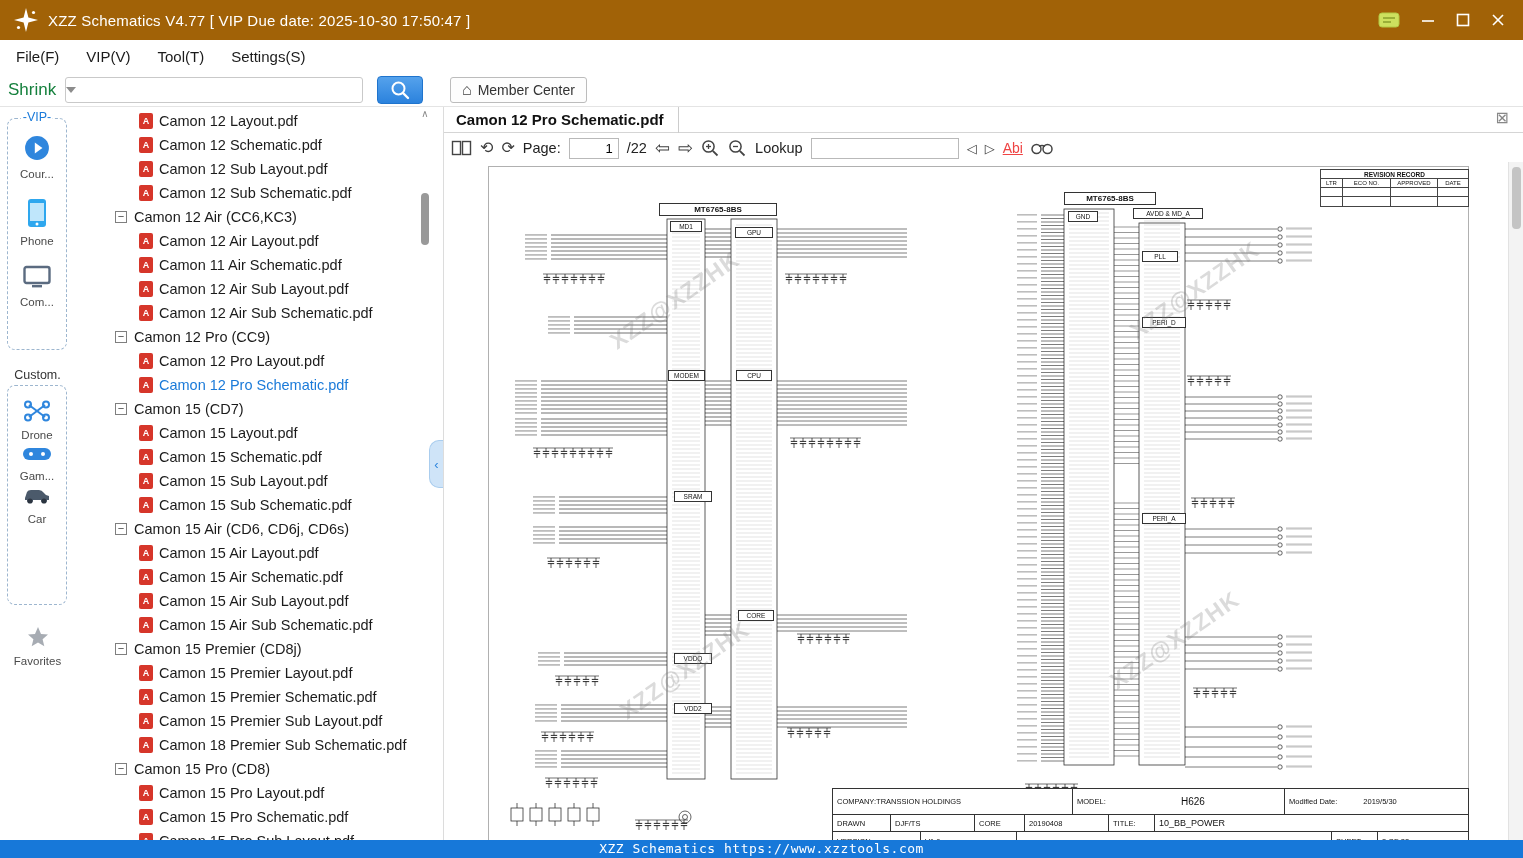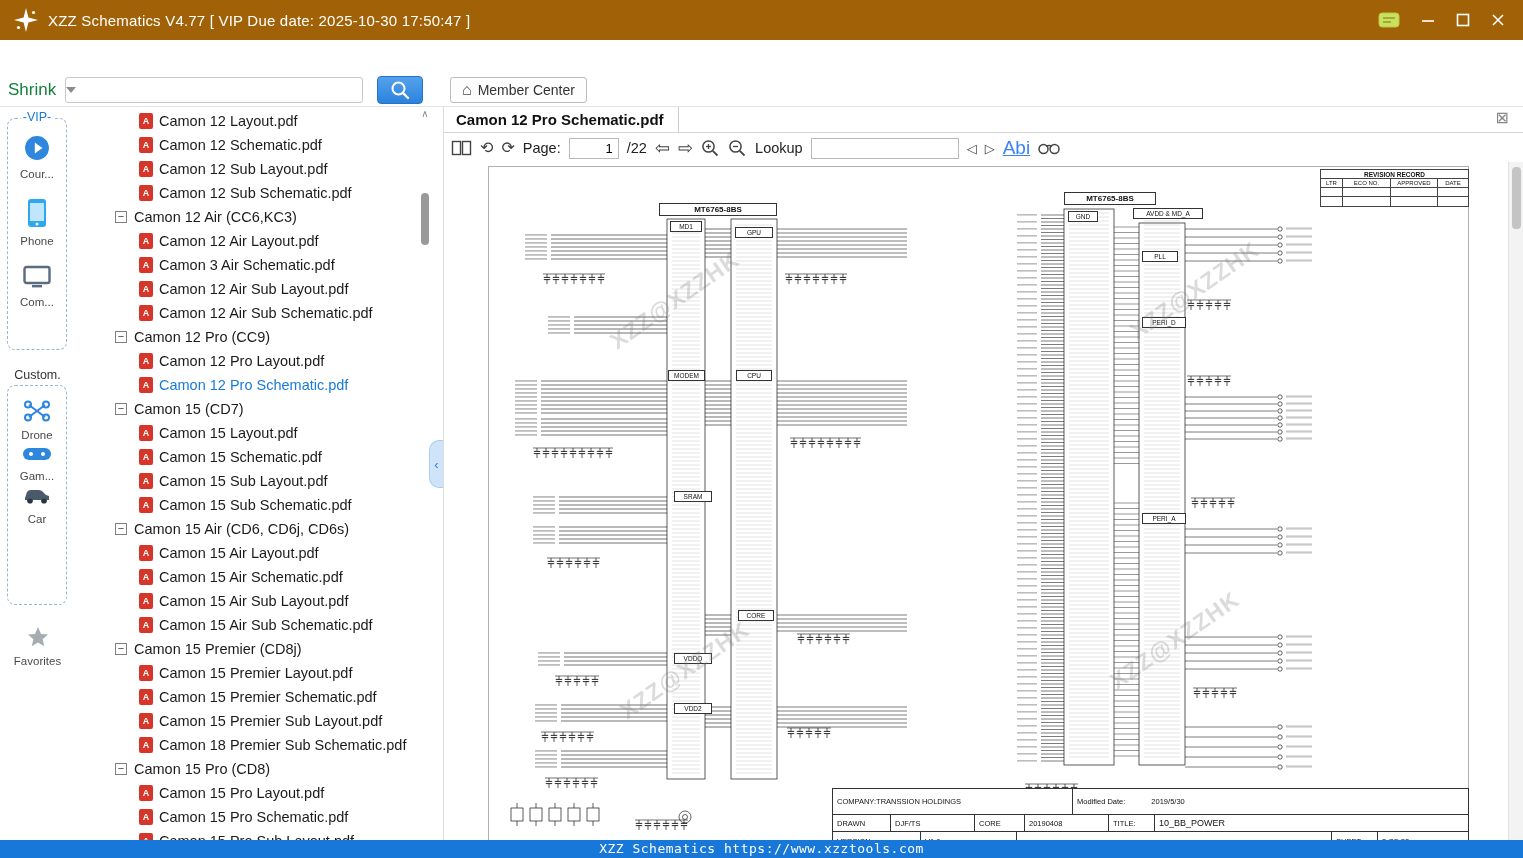--- a/index.html
+++ b/index.html
@@ -85,21 +85,21 @@
   .docbar{position:absolute;left:0;right:0;top:27px;height:28px;display:flex;align-items:center;
     gap:8px;padding-left:7px}
   .dbtn{display:inline-flex;align-items:center;cursor:pointer}
   .glyph{font-size:16px;color:#3d3d3d;line-height:1}
   .arr{font-size:18px}
   .tri{font-size:13px}
   .dlabel{font-size:14.5px;color:#222}
   .pageinput{width:50px;height:21px;border:1px solid #b9b9b9;font-size:13px;text-align:right;
     padding-right:5px;font-family:"Liberation Sans",sans-serif}
   .lookupinput{width:148px;height:21px;border:1px solid #b9b9b9}
-  .abi{font-size:19px;color:#3b82f6;text-decoration:underline;cursor:pointer}
+  .abi{font-size:14px;color:#ef4444;text-decoration:underline;cursor:pointer}
 
   .docarea{position:absolute;left:0;right:0;top:55px;bottom:0;overflow:hidden;background:#fff}
   .page{position:absolute;left:44px;top:4px;width:981px;height:700px;background:#fff;
     border:1px solid #b0b0b0;cursor:crosshair}
   .vscroll{position:absolute;right:0;top:0;bottom:0;width:15px;background:#f3f3f3;border-left:1px solid #e2e2e2}
   .vthumb{position:absolute;left:3px;top:5px;width:9px;height:62px;background:#c4c4c4;border-radius:4px;cursor:pointer}
 
   
   .blk{position:absolute;border:1px solid #333;background:#fff;font-size:6.5px;line-height:10px;
     height:11px;text-align:center;overflow:hidden;white-space:nowrap;color:#111}
@@ -169,20 +169,26 @@
       </span>
       <span class="winbtn">
         <svg width="14" height="14">
             <line x1="2" y1="2" x2="12" y2="12" stroke="#fff" stroke-width="1.6"></line>
             <line x1="12" y1="2" x2="2" y2="12" stroke="#fff" stroke-width="1.6"></line>
           </svg>
       </span>
     </span>
   </div>
 
+  <div class="menubar">
+      <span class="menu-item">File(F)</span>
+      <span class="menu-item">VIP(V)</span>
+      <span class="menu-item">Tool(T)</span>
+      <span class="menu-item">Settings(S)</span>
+    </div>
 
   <div class="toolrow">
     <span class="shrink">Shrink</span>
     <span class="searchwrap">
       <span class="chev"></span>
     </span>
     <span class="searchbtn">
       <svg width="20" height="20" viewBox="0 0 20 20">
           <circle cx="8.5" cy="8.5" r="6" fill="none" stroke="#fff" stroke-width="2"></circle>
           <line x1="13" y1="13" x2="18" y2="18" stroke="#fff" stroke-width="2.4" stroke-linecap="round"></line>
@@ -289,21 +295,21 @@
           <div class="trow tgroup">
             <span class="cbox">−</span>
             <span class="tlab">Camon 12 Air (CC6,KC3)</span>
           </div>
           <div class="trow tchild">
             <span class="pdfic">A</span>
             <span class="tlab">Camon 12 Air Layout.pdf</span>
           </div>
           <div class="trow tchild">
             <span class="pdfic">A</span>
-            <span class="tlab">Camon 3 Air Schematic.pdf</span>
+            <span class="tlab">Camon 11 Air Schematic.pdf</span>
           </div>
           <div class="trow tchild">
             <span class="pdfic">A</span>
             <span class="tlab">Camon 12 Air Sub Layout.pdf</span>
           </div>
           <div class="trow tchild">
             <span class="pdfic">A</span>
             <span class="tlab">Camon 12 Air Sub Schematic.pdf</span>
           </div>
           <div class="trow tgroup">
@@ -2038,20 +2044,24 @@
                 <span class="rc4"></span>
               </div>
           </div>
 
           <div class="tb">
             <div class="tb-row r1">
               <div class="tb-c" style="flex:0 0 240px">
                 <span>COMPANY:</span>
                 <span>TRANSSION HOLDINGS</span>
               </div>
+              <div class="tb-c" style="flex:0 0 212px">
+                <span>MODEL:</span>
+                <span class="model-v">H626</span>
+              </div>
               <div class="tb-c last" style="flex:1">
                 <span>Modified Date:</span>
                 <span class="mod-v">2019/5/30</span>
               </div>
             </div>
             <div class="tb-row r2">
               <div class="tb-c" style="flex:0 0 58px">
                   <span>DRAWN</span>
                 </div>
               <div class="tb-c" style="flex:0 0 84px">

